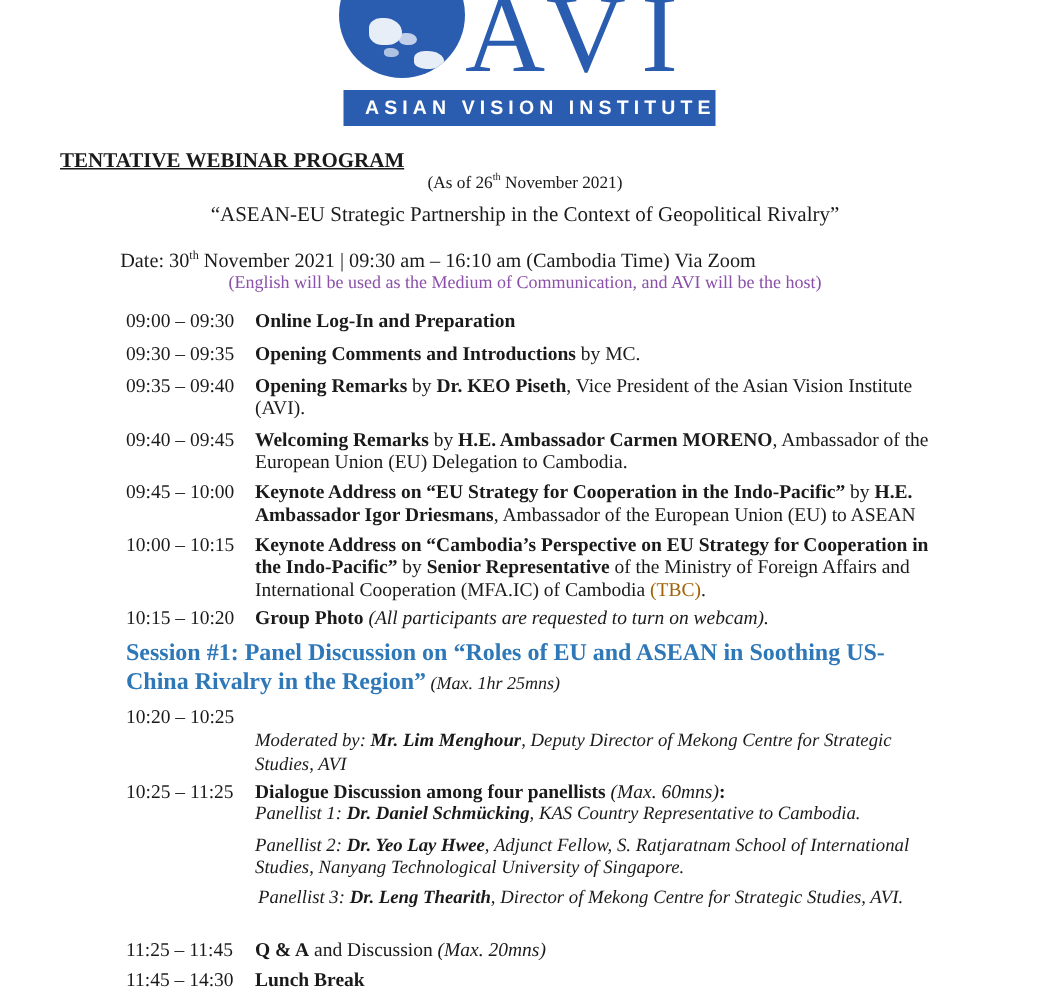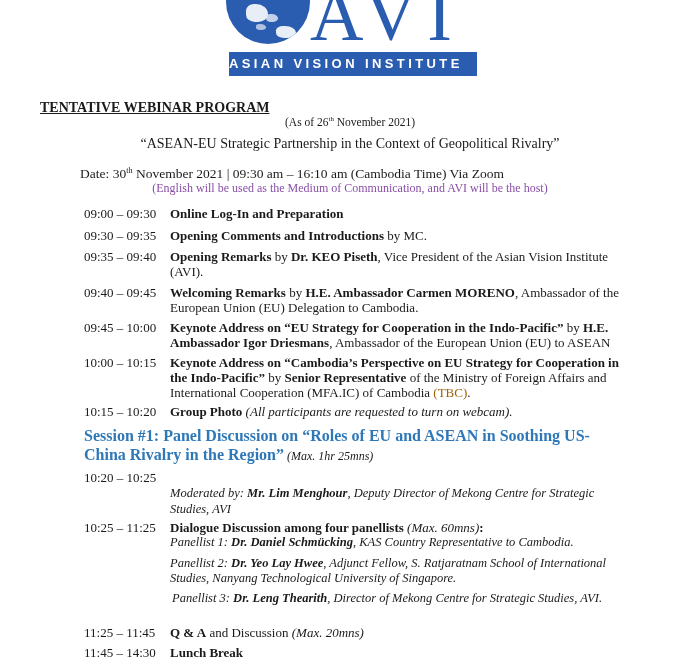--- a/index.html
+++ b/index.html
@@ -1,21 +1,21 @@
 <!DOCTYPE html>
 <html><head>
 <meta charset="utf-8">
 <style>
   html,body{margin:0;padding:0;background:#fff;}
   body{width:700px;height:660px;overflow:hidden;position:relative;font-family:"Liberation Serif","DejaVu Serif",serif;color:#1a1a1a;}
-  .logo{position:absolute;left:0;top:0;width:700px;height:80px;}
+  .logo{position:absolute;left:0;top:8px;width:700px;height:80px;}
   .globe{position:absolute;left:226px;top:-40px;width:84px;height:84px;border-radius:50%;background:#2a5db0;overflow:hidden;}
   .globe .land{position:absolute;background:#e8eef8;border-radius:40% 60% 50% 45%;}
   .avi-letters{position:absolute;left:310px;top:-22px;font-family:"Liberation Serif",serif;font-size:74px;letter-spacing:10px;color:#2a5db0;line-height:1;}
-  .avi-bar{position:absolute;left:229px;top:52px;width:248px;height:24px;background:#2a5db0;color:#fff;font-family:"Liberation Sans",sans-serif;font-weight:bold;font-size:13px;letter-spacing:3.4px;text-align:left;line-height:24px;}
+  .avi-bar{position:absolute;left:229px;top:52px;width:248px;height:24px;background:#2a5db0;color:#fff;font-family:"Liberation Sans",sans-serif;font-weight:bold;font-size:13px;letter-spacing:3.4px;text-align:right;line-height:24px;}
   .title{position:absolute;top:100px;left:0;width:700px;text-align:left;font-weight:bold;font-size:14px;text-decoration:underline;padding-left:40px;}
   .asof{position:absolute;top:116px;left:0;width:700px;text-align:center;font-size:11.5px;}
   .theme{position:absolute;top:136px;left:0;width:700px;text-align:center;font-size:14px;}
   .date{position:absolute;top:166px;left:0;width:584px;text-align:center;font-size:13.5px;}
   .lang{position:absolute;top:181px;left:0;width:700px;text-align:center;font-size:12px;color:#8a4fa8;}
   sup{font-size:60%;vertical-align:super;line-height:0;}
   .row{position:absolute;left:84px;width:540px;font-size:13px;line-height:15px;}
   .row .time{position:absolute;left:0;top:0;width:85px;}
   .row .desc{position:absolute;left:86px;top:0;width:450px;}
   b{font-weight:bold;}

